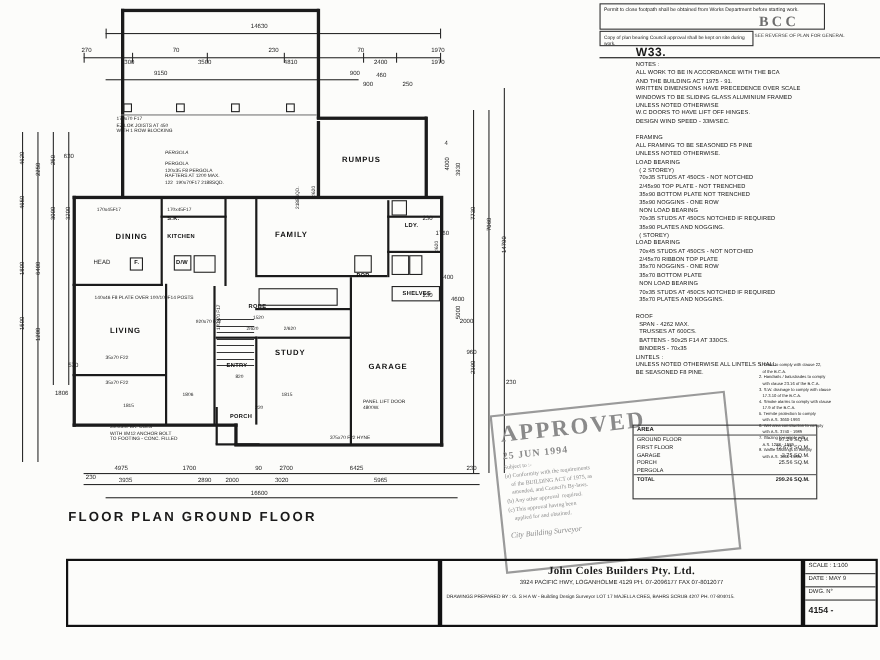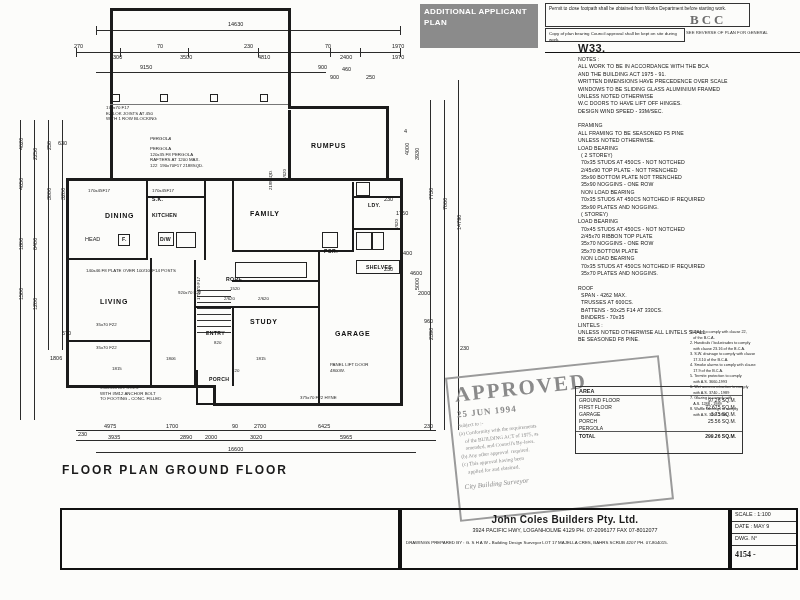--- a/index.html
+++ b/index.html
@@ -88,49 +88,46 @@
   #title-block{
     position:absolute;left:60px;top:508px;width:340px;height:62px;
     border:2px solid #111;box-sizing:border-box;padding:8px 10px;
   }
   #title-block .l{font-size:9.2px;font-weight:bold;line-height:1.5;letter-spacing:.4px;}
 
   #builder-block{
     position:absolute;left:400px;top:508px;width:330px;height:62px;
     border:2px solid #111;box-sizing:border-box;text-align:center;padding-top:4px;
   }
-  #builder-block .name{font-size:10px;font-weight:bold;letter-spacing:.3px;font-family:Liberation Sans, sans-serif;}
+  #builder-block .name{font-size:10px;font-weight:bold;letter-spacing:.3px;font-family:Liberation Serif, serif;}
   #builder-block .addr{font-size:5.4px;margin-top:2px;line-height:1.35;}
   #builder-block .prep{font-size:4.4px;margin-top:6px;text-align:left;padding-left:4px;line-height:1.3;}
 
   #info-block{
     position:absolute;left:730px;top:508px;width:68px;height:62px;
     border:2px solid #111;box-sizing:border-box;font-size:5.4px;
   }
   #info-block div.r{border-bottom:1px solid #333;padding:1px 3px;height:12px;box-sizing:border-box;}
-  #info-block div.r:last-child{border-bottom:none;height:auto;padding-top:4px;font-size:8px;font-weight:bold;font-family:Liberation Serif, serif;}
+  #info-block div.r:last-child{border-bottom:none;height:auto;padding-top:4px;font-size:8px;font-weight:bold;}
 
   #floor-plan-label{position:absolute;left:62px;top:462px;font-size:12px;font-weight:bold;letter-spacing:2px;line-height:1.35;}
 
   
   .room{position:absolute;font-size:7px;font-weight:bold;letter-spacing:.8px;color:#111;}
   .roomsm{position:absolute;font-size:5.2px;font-weight:bold;letter-spacing:.3px;color:#111;}
 
   
   .wall{position:absolute;background:#1b1b1b;}
   .note{position:absolute;font-size:4.4px;line-height:1.25;white-space:pre;color:#1d1d1d;}
 </style>
 </head>
 <body>
 
 <div class="sheet">
 
-  <div id="additional-applicant">ADDITIONAL
-APPLICANT
-PLAN</div>
 
   <div id="permit-note">Permit to close footpath shall be obtained
 from Works Department before  starting
 work.</div>
   <div id="copy-note">Copy of plan bearing Council approval shall
 be kept on site during work.</div>
   <div id="stamp-top">BCC</div>
   <div id="see-reverse">SEE REVERSE OF PLAN FOR GENERAL</div>
   <div id="sheet-code">W33.</div>
   <div class="ln h thick" style="left:545px;top:52px;width:255px;height:1px;"></div>

